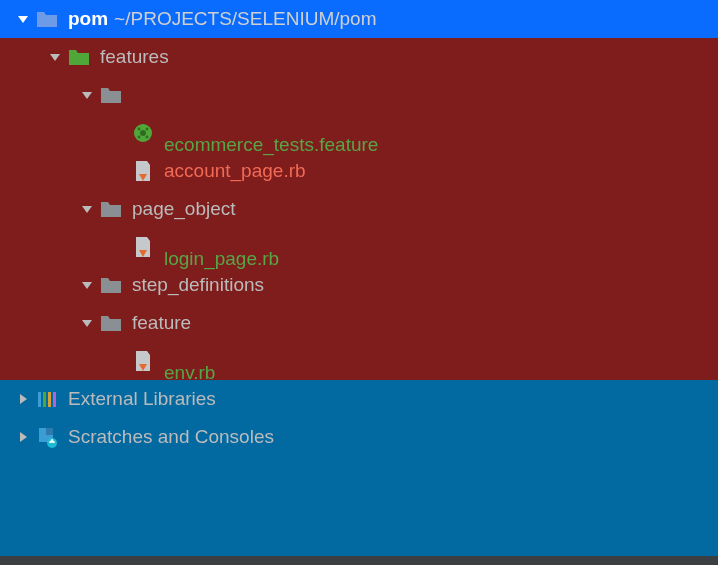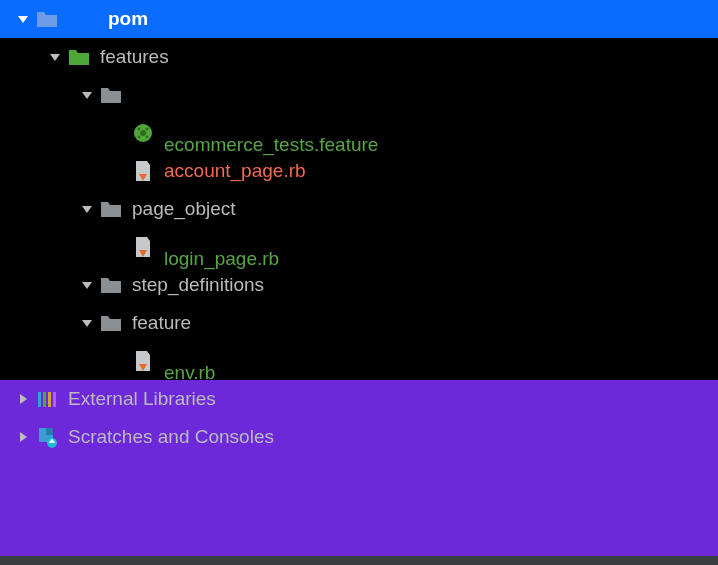--- a/index.html
+++ b/index.html
@@ -17,35 +17,35 @@
     display: flex;
     align-items: center;
     height: 38px;
     padding-left: 14px;
     white-space: nowrap;
   }
   .row.selected {
     background: #0a6cff;
     color: #ffffff;
   }
-  .row.dark-bg { background: #6d28d9; }
-  .row.olive-bg { background: #000000; }
+  .row.dark-bg { background: #0369a1; }
+  .row.olive-bg { background: #7f1d1d; }
   .indent { display: inline-block; height: 1px; }
   .arrow {
     width: 18px; height: 18px;
     display: inline-flex; align-items: center; justify-content: center;
     margin-right: 4px;
   }
   .icon {
     width: 22px; height: 22px;
     display: inline-flex; align-items: center; justify-content: center;
     margin-right: 10px;
   }
   .label { display: inline-block; }
-  .bold { font-weight: 700; margin-left: 40px; }
+  .bold { font-weight: 700; }
   .path { color: #d0d0d0; font-weight: 400; margin-left: 6px; }
   .clr-default { color: #bbbbbb; }
   .clr-green { color: #58a546; margin-top: 24px; }
   .clr-red { color: #f06a55; }
   .clr-white { color: #ffffff; }
   svg { display: block; }
 </style>
 </head>
 <body>
 
@@ -57,20 +57,21 @@
       <svg width="14" height="14" viewBox="0 0 14 14">
           <path d="M2 4 L12 4 L7 11 Z" fill="#ffffff"></path>
         </svg>
     </span>
     <span class="icon">
       <svg width="22" height="20" viewBox="0 0 22 20">
           <path d="M1 3 L8 3 L10 6 L21 6 L21 18 L1 18 Z" fill="#6d9be8"></path>
         </svg>
     </span>
     <span class="label bold clr-white">pom</span>
+    <span class="label path">~/PROJECTS/SELENIUM/pom</span>
   </div>
 
   <div class="row olive-bg">
     <span class="indent" style="width:32px"></span>
     <span class="arrow">
       <svg width="14" height="14" viewBox="0 0 14 14">
           <path d="M2 4 L12 4 L7 11 Z" fill="#bbbbbb"></path>
         </svg>
     </span>
     <span class="icon">

